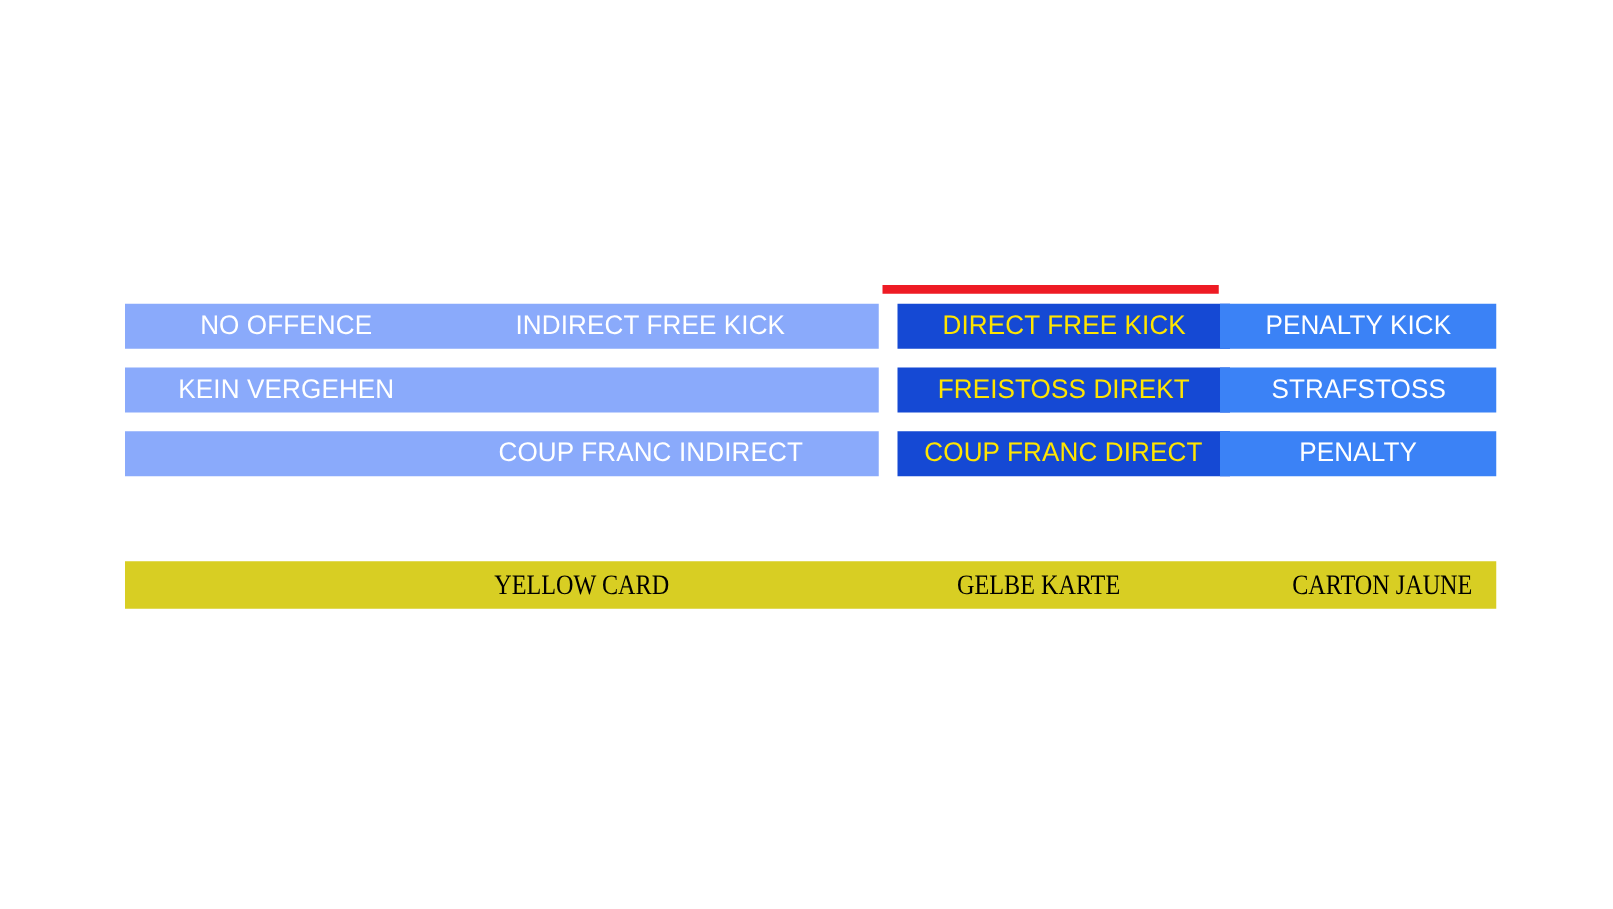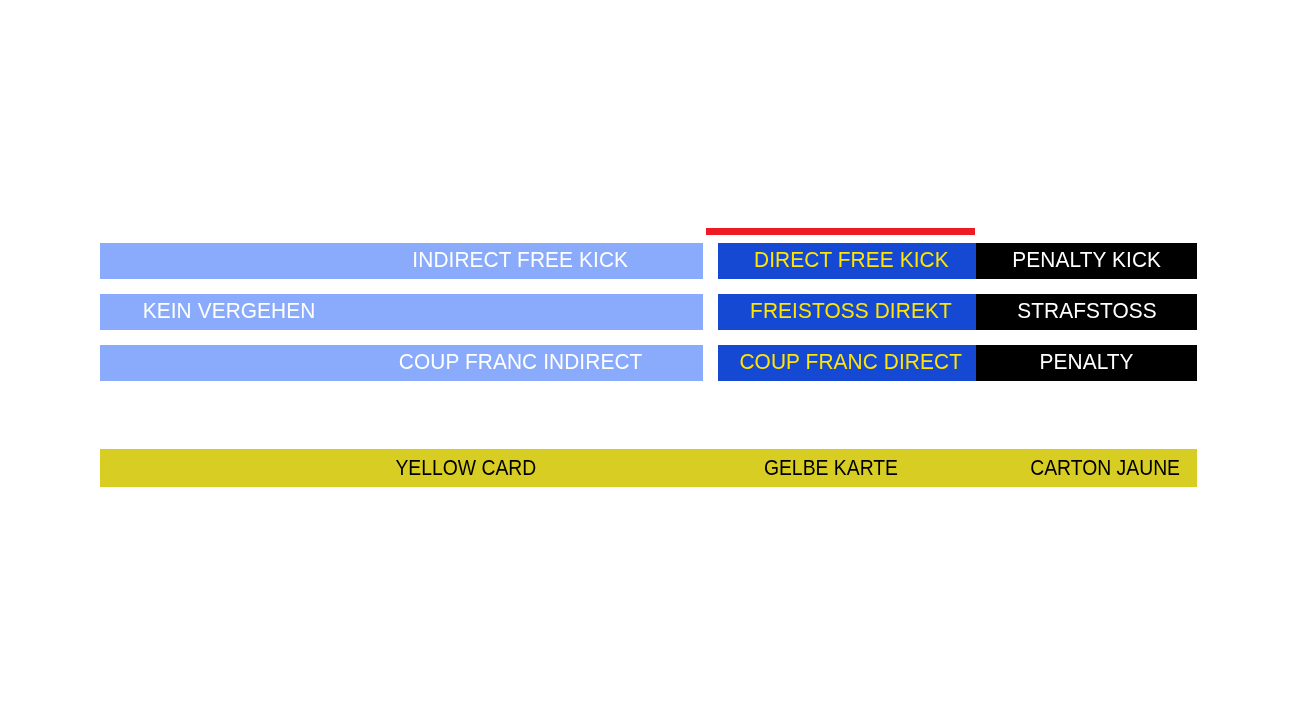--- a/index.html
+++ b/index.html
@@ -78,21 +78,21 @@
     width: 266px;
     background: #1549D4;
     color: #FFE500;
     margin-left: 10px;
   }
 
   
   .cell-right {
     left: 876px;
     width: 221px;
-    background: #000000;
+    background: #3b82f6;
     color: #ffffff;
   }
 
   
   .accent-bar {
     position: absolute;
     left: 706px;
     top: 228px;
     width: 269px;
     height: 7px;
@@ -109,20 +109,21 @@
     background: #D8CE23;
   }
   .card-seg {
     position: absolute;
     top: 0;
     height: 38px;
     display: flex;
     align-items: center;
     justify-content: center;
     color: #000000;
+    font-family: Liberation Serif, serif;
   }
   .card-label {
     font-size: 22.5px;
     transform: scaleX(0.86);
     transform-origin: center center;
     white-space: nowrap;
     line-height: 1;
   }
   .card-seg-1 { left: 0px;   width: 731px; }
   .card-seg-2 { left: 365px; width: 731px; }
@@ -130,20 +131,23 @@
 </style>
 </head>
 <body>
 
 <div id="stage">
 
   <div class="accent-bar"></div>
 
   <div class="row row-1">
     <div class="cell band-left">
+      <div class="seg seg-a">
+        <span class="cell-label">NO OFFENCE</span>
+      </div>
       <div class="seg seg-b">
         <span class="cell-label">INDIRECT FREE KICK</span>
       </div>
     </div>
     <div class="cell cell-highlight">
       <span class="cell-label">DIRECT FREE KICK</span>
     </div>
     <div class="cell cell-right">
       <span class="cell-label">PENALTY KICK</span>
     </div>

